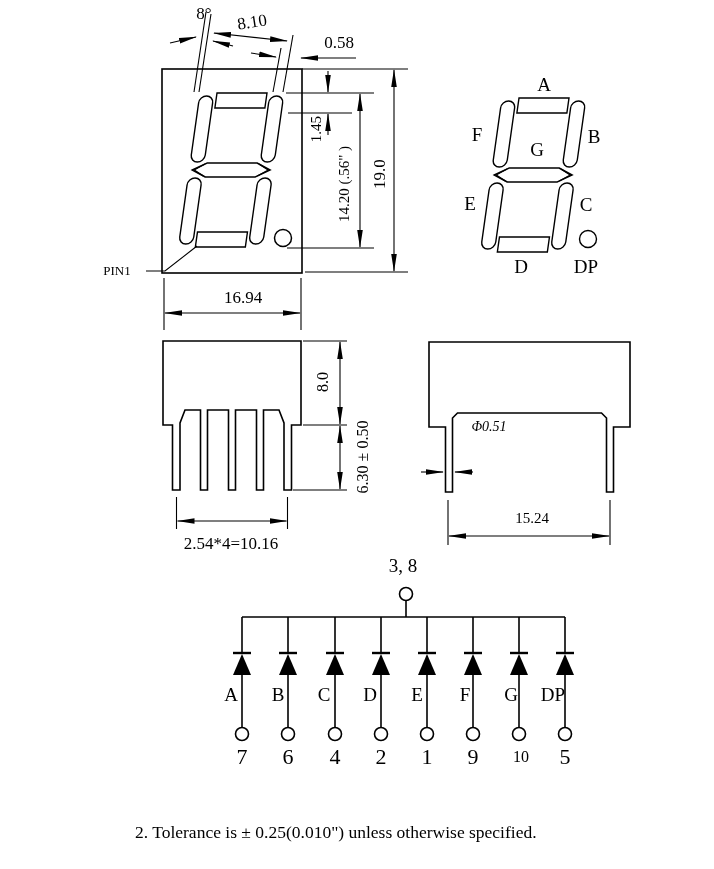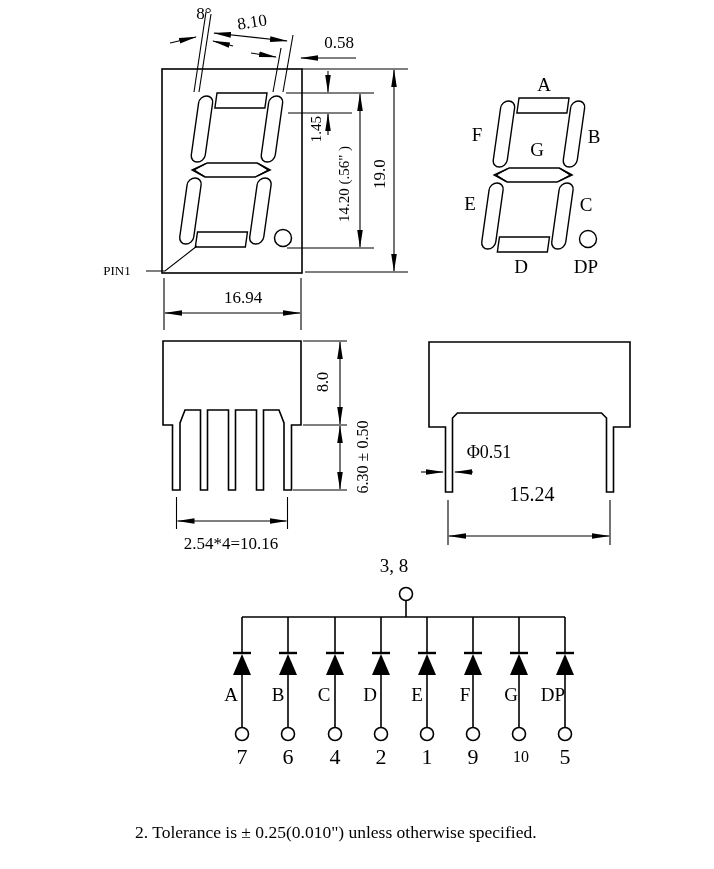--- a/index.html
+++ b/index.html
@@ -190,24 +190,24 @@
   <span class="lbl" style="left:521px;top:266px;font-size:19px">D</span>
   <span class="lbl" style="left:470px;top:203px;font-size:19px">E</span>
   <span class="lbl" style="left:477px;top:134px;font-size:19px">F</span>
   <span class="lbl" style="left:537px;top:149px;font-size:19px">G</span>
   <span class="lbl" style="left:586px;top:266px;font-size:19px">DP</span>
 
   <span class="lbl rot" style="left:323px;top:382px;font-size:16px">8.0</span>
   <span class="lbl rot" style="left:363px;top:457px;font-size:16px">6.30 ± 0.50</span>
   <span class="lbl" style="left:231px;top:543px;font-size:17px">2.54*4=10.16</span>
 
-  <span class="lbl" style="left:489px;top:452px;font-size:18px;">Φ0.51</span>
-  <span class="lbl" style="left:532px;top:494px;font-size:20px">15.24</span>
-
-  <span class="lbl" style="left:394px;top:565px;font-size:19px">3, 8</span>
+  <span class="lbl" style="left:489px;top:427px;font-size:14px;font-style:italic">Φ0.51</span>
+  <span class="lbl" style="left:532px;top:518px;font-size:15px">15.24</span>
+
+  <span class="lbl" style="left:403px;top:565px;font-size:19px">3, 8</span>
 
   <span class="lbl" style="left:231px;top:694px;font-size:19px">A</span>
   <span class="lbl" style="left:278px;top:694px;font-size:19px">B</span>
   <span class="lbl" style="left:324px;top:694px;font-size:19px">C</span>
   <span class="lbl" style="left:370px;top:694px;font-size:19px">D</span>
   <span class="lbl" style="left:417px;top:694px;font-size:19px">E</span>
   <span class="lbl" style="left:465px;top:694px;font-size:19px">F</span>
   <span class="lbl" style="left:511px;top:694px;font-size:19px">G</span>
   <span class="lbl" style="left:553px;top:694px;font-size:19px">DP</span>
 

